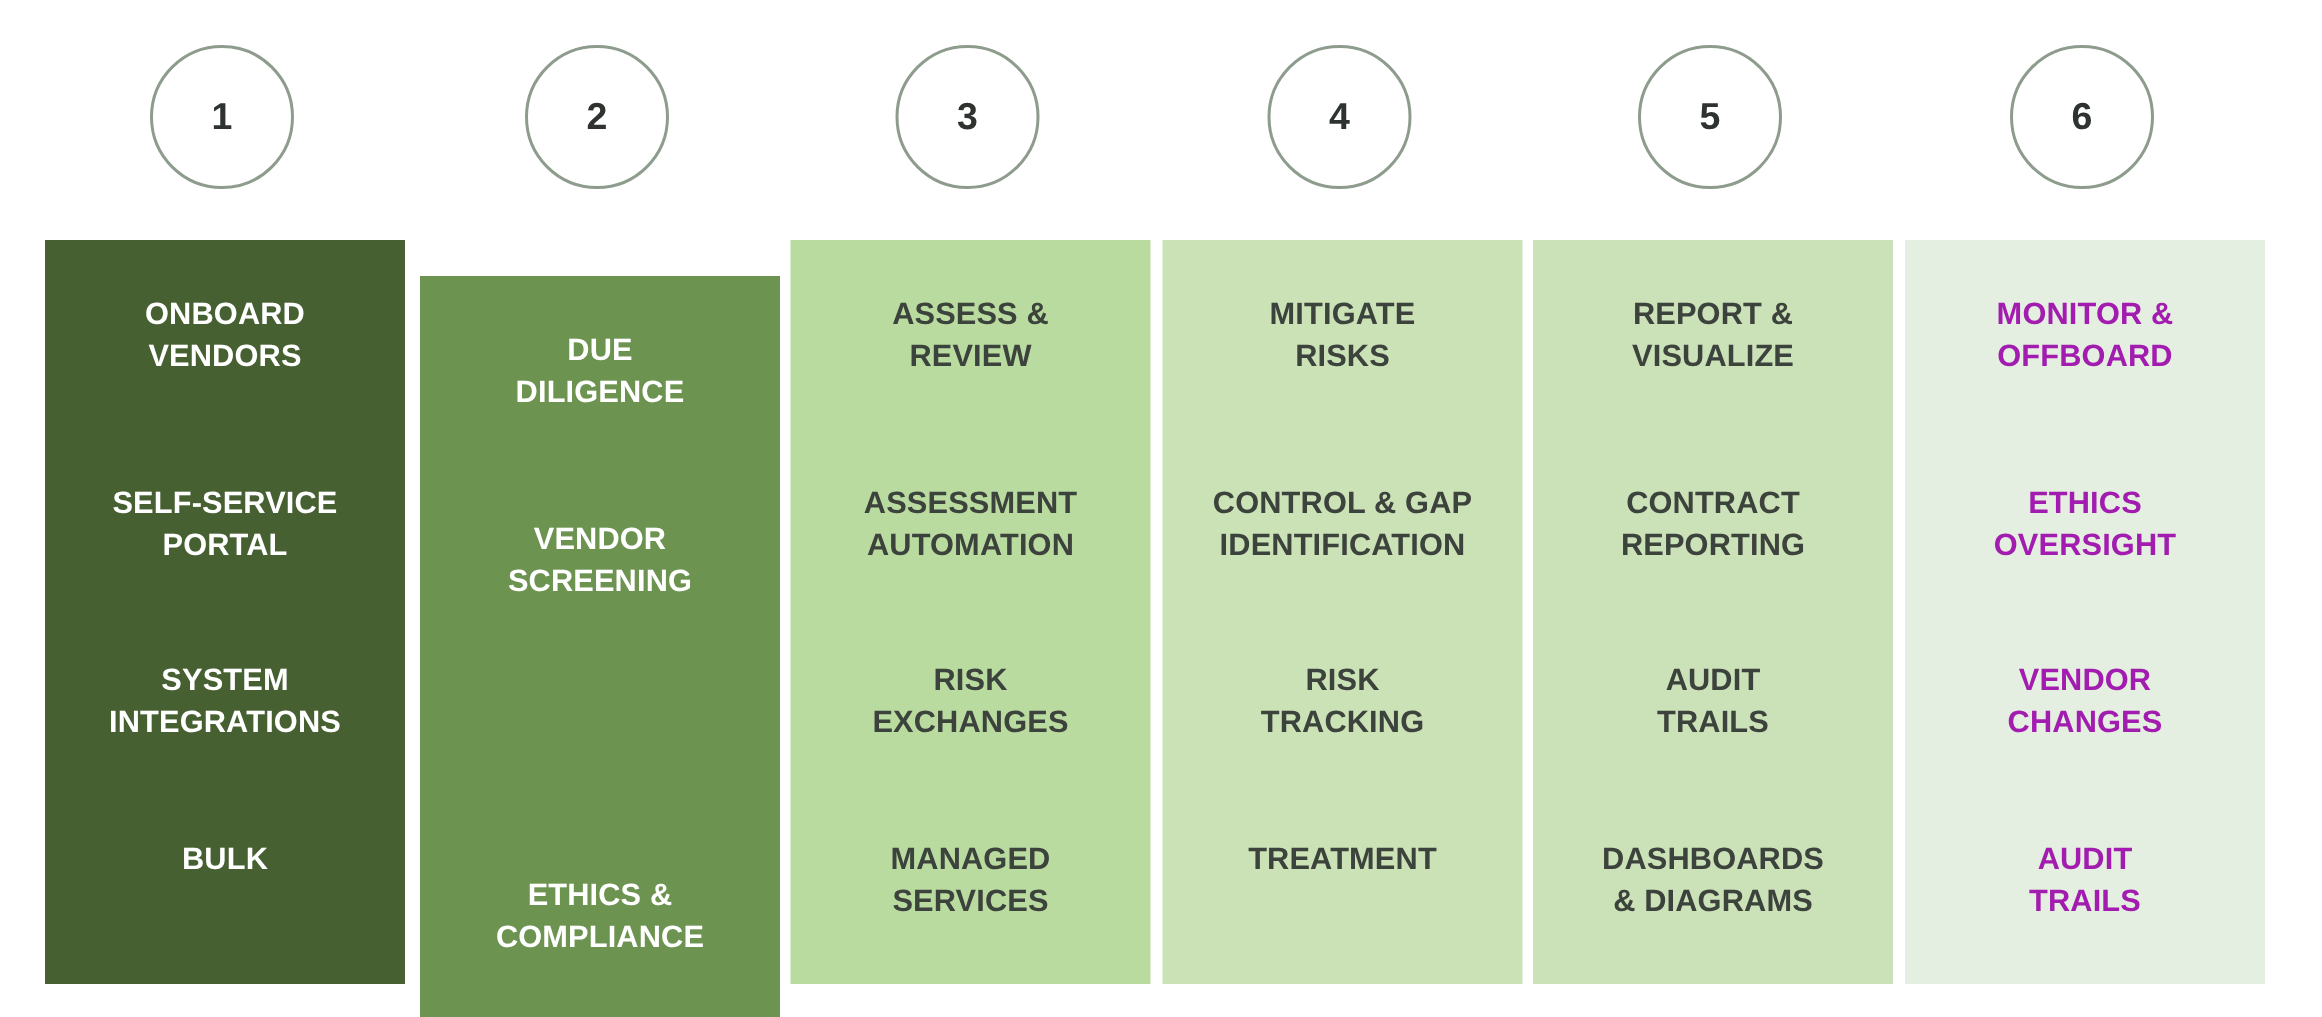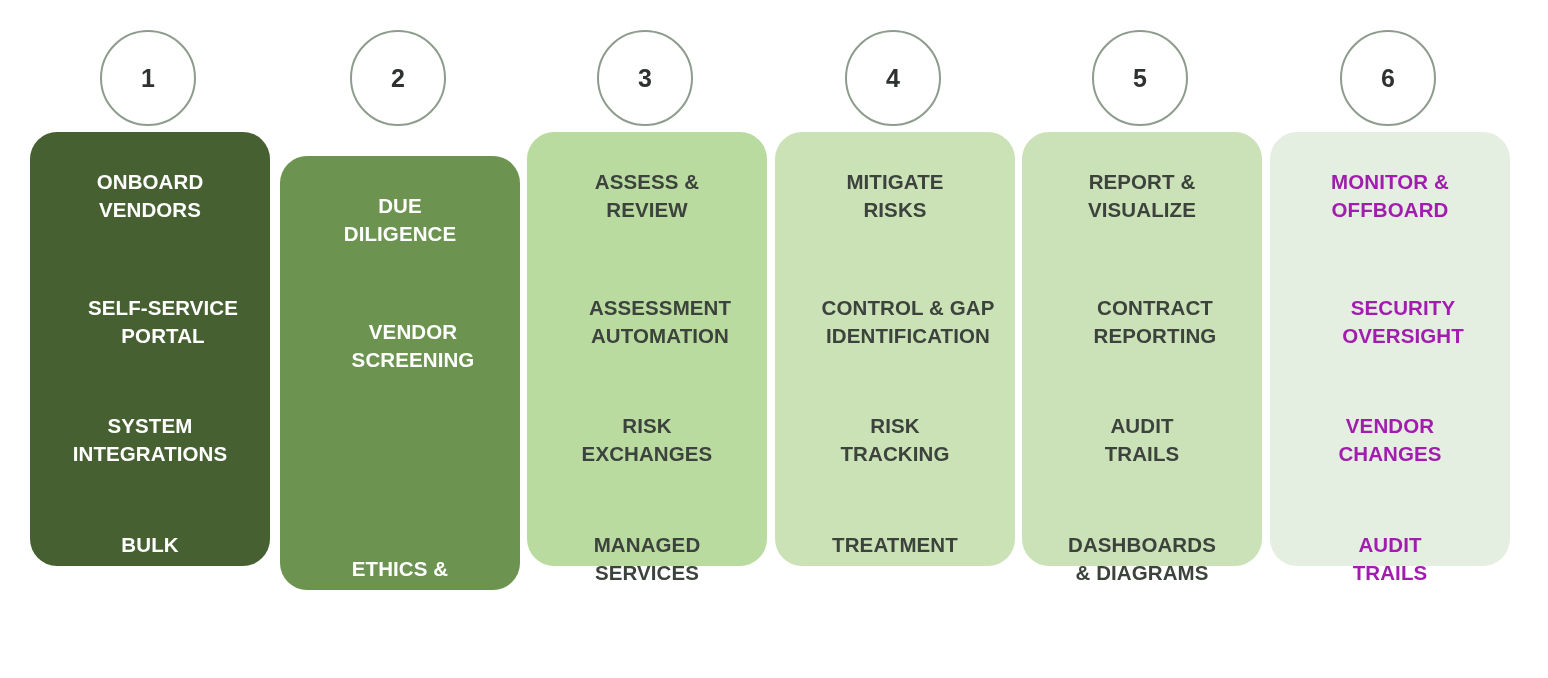--- a/index.html
+++ b/index.html
@@ -42,37 +42,36 @@
   .step-number {
     font-size: 25px;
     font-weight: bold;
     color: #2f3330;
     line-height: 1;
     letter-spacing: 0.2px;
   }
   .panel {
     position: absolute;
     left: 0;
-    top: 132px;
+    top: 160px;
     width: 240px;
-    height: 434px;
-    border-radius: 27px;
+    height: 496px;
   }
   .cell {
     position: absolute;
     left: 0;
     width: 240px;
     text-align: center;
     font-size: 20.5px;
     font-weight: bold;
     line-height: 28px;
     letter-spacing: 0.1px;
   }
   .cell.r0 { top: 36px; }
-  .cell.r1 { top: 162px; padding-left: 13px; }
+  .cell.r1 { top: 162px; }
   .cell.r2 { top: 280px; }
   .cell.r3 { top: 399px; }
   .cell .l2 { display: block; }
 </style>
 </head>
 <body>
 
 <div id="diagram">
 
   <div class="column" style="left:30px">
@@ -192,21 +191,21 @@
   <div class="column" style="left:1270px">
     <div class="step-circle" style="border-color: rgb(141, 156, 141);">
       <span class="step-number" style="color: rgb(47, 51, 48);">6</span>
     </div>
     <div class="panel" style="background: rgb(229, 239, 225); color: #a21caf;">
       <div class="cell r0">
         <span>MONITOR &amp;</span>
         <span class="l2">OFFBOARD</span>
       </div>
       <div class="cell r1">
-        <span>SECURITY</span>
+        <span>ETHICS</span>
         <span class="l2">OVERSIGHT</span>
       </div>
       <div class="cell r2">
         <span>VENDOR</span>
         <span class="l2">CHANGES</span>
       </div>
       <div class="cell r3">
         <span>AUDIT</span>
         <span class="l2">TRAILS</span>
       </div>

